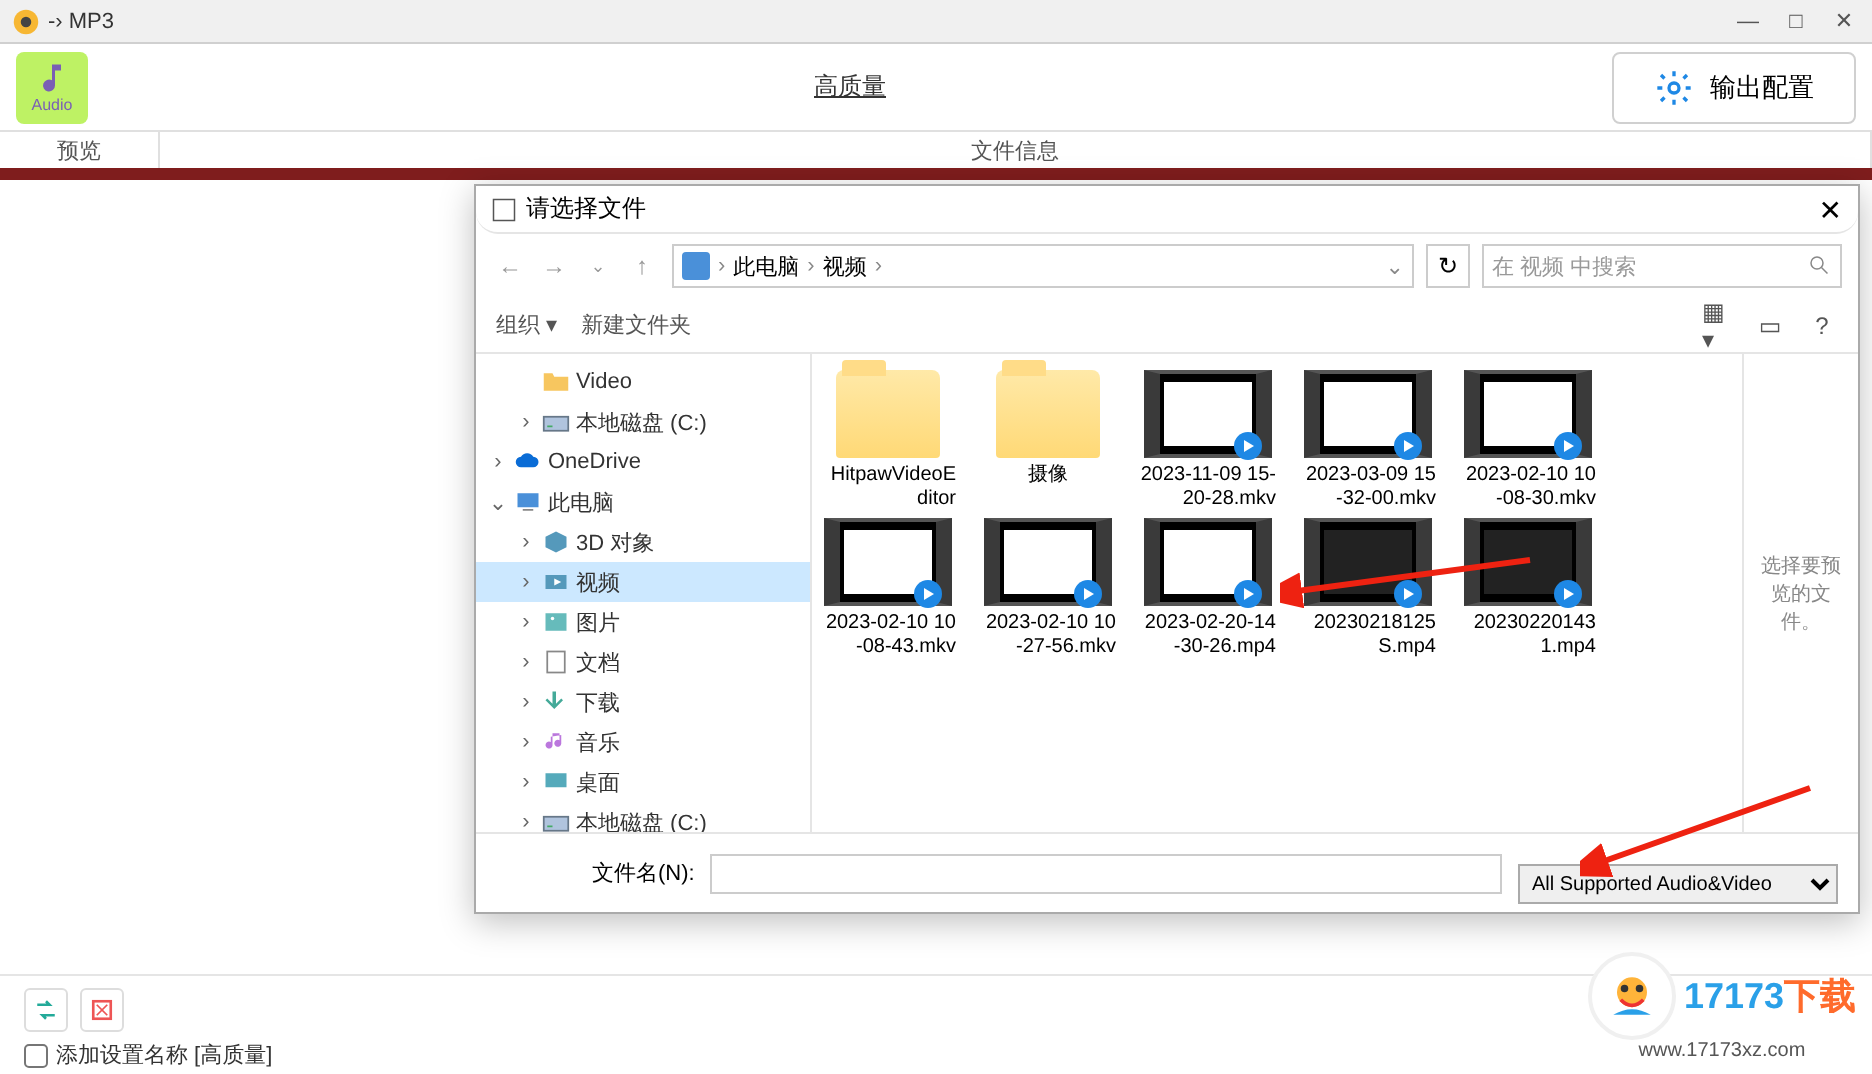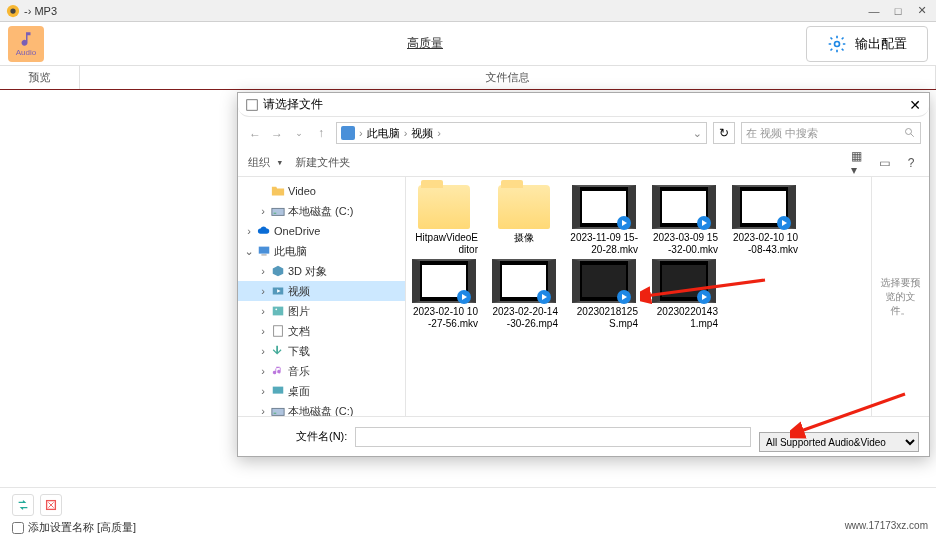--- a/index.html
+++ b/index.html
@@ -7,28 +7,28 @@
 
     
     .main-window { width: 100%; height: 100%; display: flex; flex-direction: column; }
     .title-bar { height: 22px; background: #f0f0f0; display: flex; align-items: center; padding: 0 6px; border-bottom: 1px solid #d0d0d0; }
     .title-bar .app-icon { width: 14px; height: 14px; margin-right: 4px; }
     .title-bar .title-txt { font-size: 11px; color: #333; }
     .title-bar .win-controls { margin-left: auto; display: flex; gap: 8px; }
     .win-btn { width: 16px; height: 14px; display: flex; align-items: center; justify-content: center; font-size: 11px; color: #555; cursor: pointer; }
 
     .toolbar { height: 44px; display: flex; align-items: center; padding: 0 8px; border-bottom: 1px solid #e0e0e0; }
-    .audio-chip { width: 36px; height: 36px; background: #fdba74; border-radius: 4px; display: flex; flex-direction: column; align-items: center; justify-content: center; font-size: 8px; color: #7a5fb5; }
+    .audio-chip { width: 36px; height: 36px; background: #bef264; border-radius: 4px; display: flex; flex-direction: column; align-items: center; justify-content: center; font-size: 8px; color: #7a5fb5; }
     .audio-chip svg { width: 18px; height: 18px; }
     .toolbar .quality-label { margin-left: auto; margin-right: auto; font-size: 12px; color: #333; text-decoration: underline; }
     .output-btn { display: flex; align-items: center; gap: 8px; height: 36px; padding: 0 20px; border: 1px solid #d0d0d0; border-radius: 4px; cursor: pointer; }
     .output-btn svg { width: 20px; height: 20px; }
     .output-btn span { font-size: 13px; }
 
-    .tabs-row { height: 24px; display: flex; border-bottom: 1px solid #7f1d1d; }
+    .tabs-row { height: 24px; display: flex; border-bottom: 6px solid #7f1d1d; }
     .tab { flex: 0 0 80px; height: 100%; display: flex; align-items: center; justify-content: center; font-size: 11px; color: #555; border-right: 1px solid #e0e0e0; cursor: pointer; }
     .tab.wide { flex: 1; text-align: right; }
 
     .content-area { flex: 1; position: relative; background: #fff; }
 
     
     .file-dialog { position: absolute; left: 237px; top: 2px; width: 693px; height: 365px; background: #fff; border: 1px solid #aaa; box-shadow: 0 4px 16px rgba(0,0,0,0.25); display: flex; flex-direction: column; }
     .dialog-title { height: 24px; display: flex; align-items: center; padding: 0 8px; border-bottom: 1px solid #e5e5e5; border-radius: 11px; }
     .dialog-title svg { width: 12px; height: 12px; margin-right: 5px; }
     .dialog-title .close { margin-left: auto; font-size: 14px; cursor: pointer; }
@@ -37,21 +37,21 @@
     .nav-arrows { display: flex; gap: 4px; }
     .nav-arrows span { width: 18px; height: 18px; display: flex; align-items: center; justify-content: center; color: #999; cursor: pointer; }
     .breadcrumb { flex: 1; height: 22px; border: 1px solid #ccc; display: flex; align-items: center; padding: 0 4px; gap: 4px; font-size: 11px; }
     .breadcrumb .bc-icon { width: 14px; height: 14px; background: #4a90d9; border-radius: 2px; }
     .breadcrumb .sep { color: #888; }
     .refresh-btn { width: 22px; height: 22px; border: 1px solid #ccc; display: flex; align-items: center; justify-content: center; cursor: pointer; }
     .search-box { width: 180px; height: 22px; border: 1px solid #ccc; display: flex; align-items: center; padding: 0 4px; font-size: 11px; color: #999; }
     .search-box svg { margin-left: auto; width: 12px; height: 12px; }
 
     .toolbar2 { height: 28px; display: flex; align-items: center; padding: 0 10px; gap: 12px; border-bottom: 1px solid #e5e5e5; }
-    .toolbar2 .link { font-size: 11px; color: #555; cursor: pointer; font-family: Liberation Mono, monospace; }
+    .toolbar2 .link { font-size: 11px; color: #555; cursor: pointer; }
     .toolbar2 .right-icons { margin-left: auto; display: flex; gap: 10px; align-items: center; }
     .toolbar2 .right-icons span { width: 16px; height: 16px; display: flex; align-items: center; justify-content: center; cursor: pointer; color: #555; }
     .toolbar2 .help { color: #0a6cd6; }
 
     .dialog-body { flex: 1; display: flex; overflow: hidden; }
     .tree-pane { width: 168px; border-right: 1px solid #e5e5e5; overflow-y: auto; padding: 4px 0; }
     .tree-item { display: flex; align-items: center; height: 20px; padding-left: 6px; font-size: 11px; color: #333; cursor: pointer; gap: 3px; white-space: nowrap; }
     .tree-item.selected { background: #cce8ff; }
     .tree-item .exp { width: 10px; text-align: center; color: #666; }
     .tree-item .ticon { width: 14px; height: 14px; display: flex; align-items: center; justify-content: center; }
@@ -317,20 +317,27 @@
                 <div class="inner "></div>
                 <div class="play-badge"></div>
               </div>
               <div class="fname">2023-03-09 15-32-00.mkv</div>
             </div>
             <div class="file-item">
               <div class="video-thumb">
                 <div class="inner "></div>
                 <div class="play-badge"></div>
               </div>
+              <div class="fname">2023-02-10 10-08-30.mkv</div>
+            </div>
+            <div class="file-item">
+              <div class="video-thumb">
+                <div class="inner "></div>
+                <div class="play-badge"></div>
+              </div>
               <div class="fname">2023-02-10 10-08-43.mkv</div>
             </div>
             <div class="file-item">
               <div class="video-thumb">
                 <div class="inner "></div>
                 <div class="play-badge"></div>
               </div>
               <div class="fname">2023-02-10 10-27-56.mkv</div>
             </div>
             <div class="file-item">
@@ -405,14 +412,26 @@
     </div>
     <label class="checkbox-row">
       <input type="checkbox" style="">
       <span>添加设置名称 [高质量]</span>
     </label>
   </div>
 
 </div>
 
 <div class="watermark">
+  <div class="logo-row">
+    <div class="logo-circle">
+      <svg width="30" height="30" viewBox="0 0 32 32">
+          <circle cx="16" cy="14" r="8" fill="#ffb43a"></circle>
+          <circle cx="12" cy="12" r="2" fill="#333"></circle>
+          <circle cx="20" cy="12" r="2" fill="#333"></circle>
+          <path d="M10 18 Q16 24 22 18" fill="none" stroke="#e33" stroke-width="2"></path>
+          <path d="M6 26 Q16 20 26 26" fill="#2aa0e8"></path>
+        </svg>
+    </div>
+    <span class="site-txt"><span class="a">17173</span><span class="b">下载</span></span>
+  </div>
   <div>www.17173xz.com</div>
 </div>
 
 </body></html>

